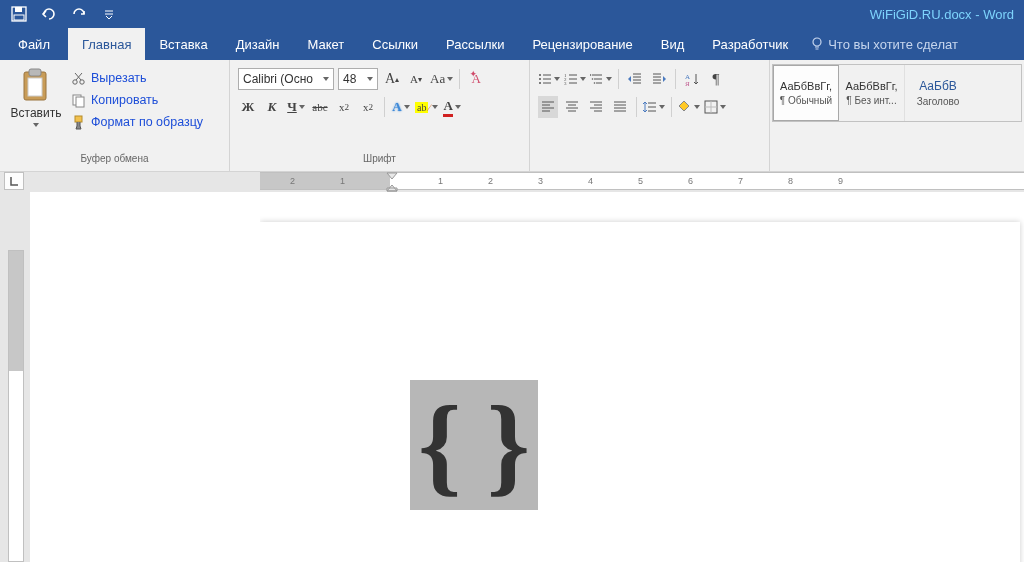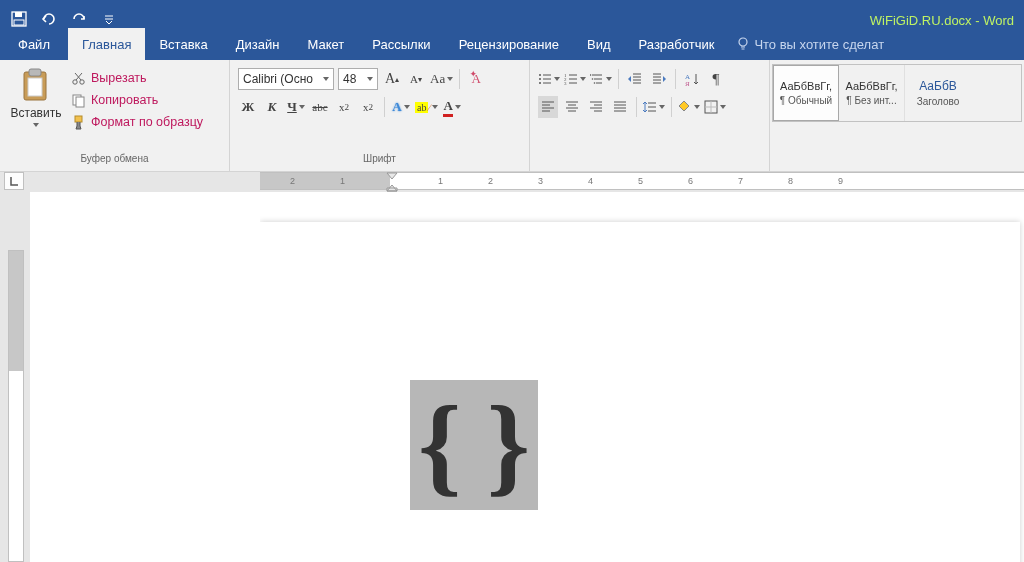--- a/index.html
+++ b/index.html
@@ -1,19 +1,19 @@
 <!DOCTYPE html>
 <html><head>
 <meta charset="utf-8">
 <style>
 * { box-sizing: border-box; margin: 0; padding: 0; }
 body { font-family: "Segoe UI", Tahoma, sans-serif; font-size: 12px; color: #333; background: #fff; width: 1024px; height: 562px; overflow: hidden; position: relative; }
 
 
-.titlebar { background: #2b579a; height: 28px; display: flex; align-items: flex-end; color: #bef264; position: relative; }
+.titlebar { background: #2b579a; height: 28px; display: flex; align-items: center; color: #7dd3fc; position: relative; }
 .quick-access { display: flex; align-items: center; gap: 12px; padding-left: 10px; }
 .qa-btn { width: 18px; height: 18px; display: flex; align-items: center; justify-content: center; cursor: pointer; }
 .title { position: absolute; left: 50%; transform: translateX(-50%); right: 0; text-align: right; width: 100%; padding-right: 10px; font-size: 13px; }
 .title { left: auto; transform: none; }
 
 
 .tabs { background: #2b579a; height: 32px; display: flex; align-items: stretch; }
 .tab { padding: 0 14px; display: flex; align-items: center; color: #fff; font-size: 13px; cursor: pointer; }
 .tab.file { padding: 0 18px; }
 .tab.active { background: #f1f1f1; color: #2b579a; }
@@ -24,21 +24,21 @@
 .ribbon { background: #f1f1f1; height: 112px; display: flex; border-bottom: 1px solid #d4d4d4; }
 .group { border-right: 1px solid #d4d4d4; display: flex; flex-direction: column; position: relative; }
 .group-content { flex: 1; display: flex; padding: 4px 6px; }
 .group-label { height: 18px; text-align: center; font-size: 10px; color: #666; padding-bottom: 2px; position: relative; }
 
 
 .clip-paste { display: flex; flex-direction: column; align-items: center; justify-content: flex-start; width: 60px; padding-top: 4px; cursor: pointer; }
 .clip-paste .icon { width: 32px; height: 34px; margin-bottom: 4px; }
 .clip-paste .lbl { font-size: 12px; }
 .clip-actions { display: flex; flex-direction: column; justify-content: flex-start; gap: 6px; padding-left: 4px; padding-top: 6px; }
-.clip-row { display: flex; align-items: center; gap: 5px; cursor: pointer; font-size: 12.5px; color: #be185d; }
+.clip-row { display: flex; align-items: center; gap: 5px; cursor: pointer; font-size: 12.5px; color: #1d4ed8; }
 .clip-row .icn { width: 16px; height: 16px; display:flex; align-items:center; justify-content:center; }
 
 
 .font-rows { display: flex; flex-direction: column; gap: 6px; padding: 4px 2px; }
 .font-row { display: flex; align-items: center; gap: 4px; }
 .font-name { width: 96px; height: 22px; border: 1px solid #adadad; background: #fff; font-size: 12px; padding: 0 4px; display:flex; align-items:center; justify-content:space-between; }
 .font-size { width: 40px; height: 22px; border: 1px solid #adadad; background: #fff; font-size: 12px; padding: 0 4px; display:flex; align-items:center; justify-content:space-between; }
 .ribbon-btn { min-width: 20px; height: 22px; display: flex; align-items: center; justify-content: center; cursor: pointer; font-size: 13px; font-family: "Times New Roman", serif; color: #444; }
 .ribbon-btn.small { font-size: 11px; }
 .sep { width: 1px; height: 20px; background: #d0d0d0; margin: 0 2px; }
@@ -103,20 +103,21 @@
   </div>
   <div class="title">WiFiGiD.RU.docx - Word</div>
 </div>
 
 <div class="tabs">
   <div class="tab file">Файл</div>
   <div class="tab active">Главная</div>
   <div class="tab">Вставка</div>
   <div class="tab">Дизайн</div>
   <div class="tab">Макет</div>
+  <div class="tab">Ссылки</div>
   <div class="tab">Рассылки</div>
   <div class="tab">Рецензирование</div>
   <div class="tab">Вид</div>
   <div class="tab">Разработчик</div>
   <div class="tell-me">
     <svg width="14" height="14" viewBox="0 0 14 14">
         <circle cx="7" cy="5" r="4" fill="none" stroke="#c7d6ee" stroke-width="1.2"></circle>
         <path d="M5 10 h4 M5.5 12 h3" stroke="#c7d6ee"></path>
       </svg>
     <span>Что вы хотите сделат</span>

